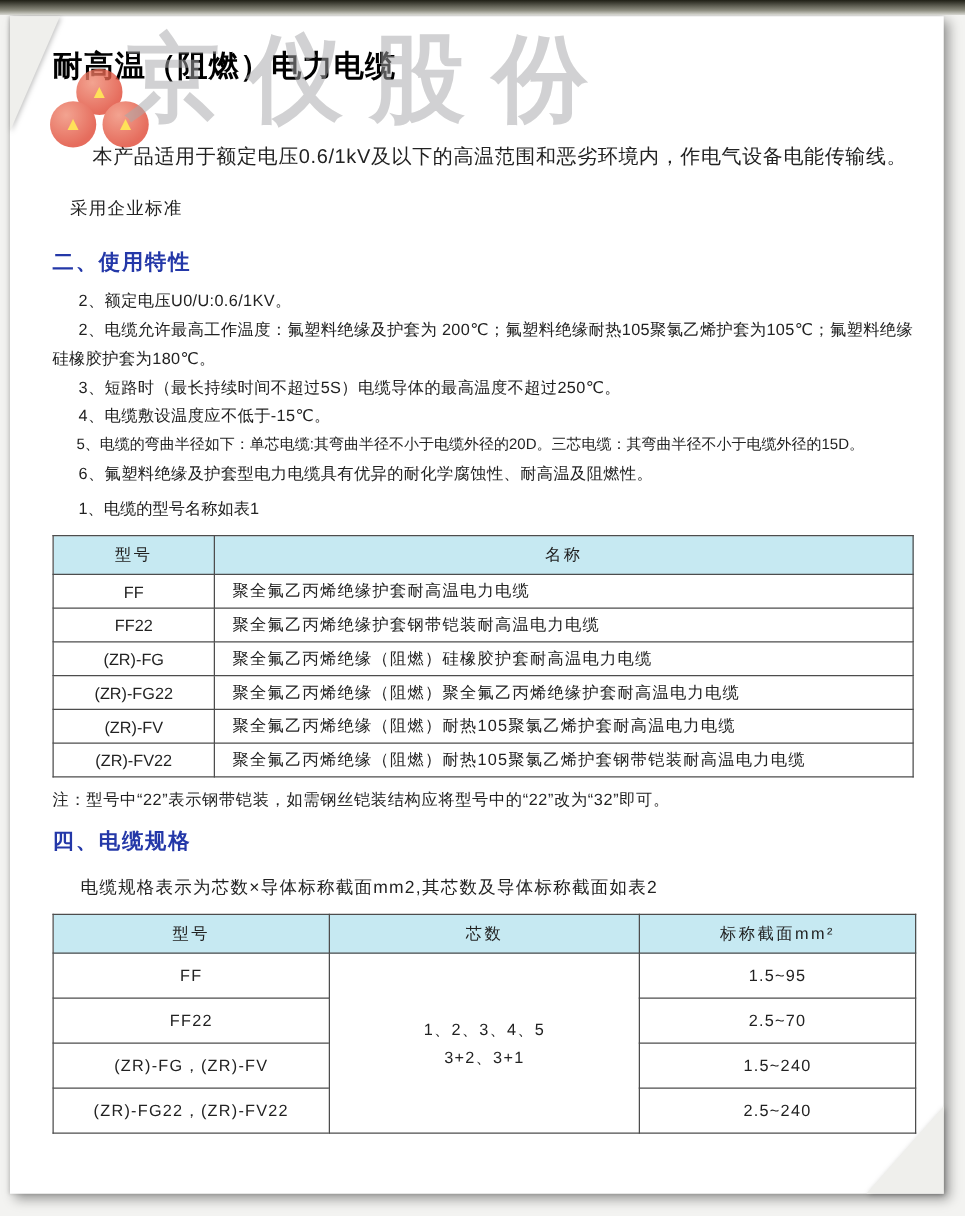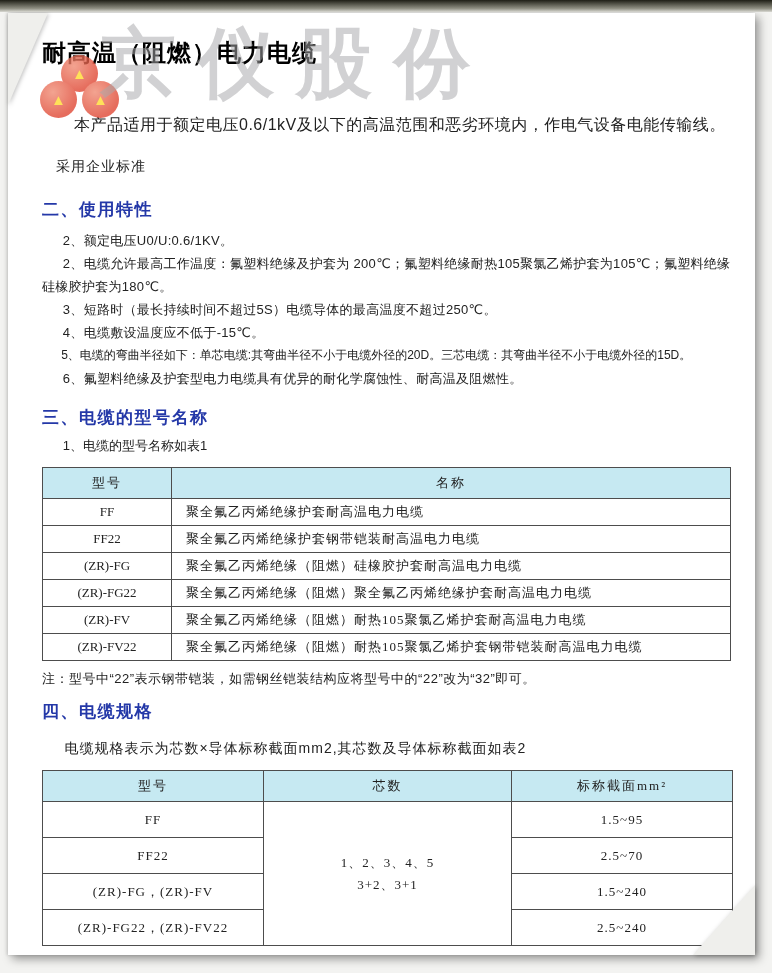--- a/index.html
+++ b/index.html
@@ -51,21 +51,21 @@
   .sec-row{margin-top:0;display:flex;align-items:baseline;}
   .sec-h{font-size:17px;color:#2438a8;letter-spacing:1.5px;}
   .sec-inline{font-size:14px;color:#222;margin-left:14px;letter-spacing:1px;}
   .m2{margin-top:22px;}
   .items{margin-top:8px;}
   .items p{font-size:13px;line-height:23px;text-indent:1.6em;letter-spacing:.3px;}
   .items p.wrap2{text-indent:1.6em;}
   .items p.tight{letter-spacing:0;font-size:12px;}
   .subline{margin-top:8px;font-size:13px;text-indent:1.6em;}
 
-  table{border-collapse:collapse;width:689px;margin-top:12px;table-layout:fixed;font-family:Liberation Serif, serif;}
+  table{border-collapse:collapse;width:689px;margin-top:12px;table-layout:fixed;}
   th,td{border:1px solid #4d4d4d;font-size:13px;font-weight:normal;color:#222;}
   thead th{background:#c6e9f2;height:28px;text-align:center;letter-spacing:2px;}
   .t1 td{height:24px;}
   .t1 .col-model{width:126px;text-align:center;}
   .t1 td.name{padding-left:14px;letter-spacing:1px;}
   .t2 td{height:33px;text-align:center;letter-spacing:1px;}
   .t2 .c1{width:218px;}
   .t2 .c2{width:245px;}
   .t2 .c3{width:218px;}
   .cores div{line-height:22px;}
@@ -105,23 +105,20 @@
     </div>
     <div class="items">
       <p>2、额定电压U0/U:0.6/1KV。</p>
       <p class="wrap2">2、电缆允许最高工作温度：氟塑料绝缘及护套为 200℃；氟塑料绝缘耐热105聚氯乙烯护套为105℃；氟塑料绝缘硅橡胶护套为180℃。</p>
       <p>3、短路时（最长持续时间不超过5S）电缆导体的最高温度不超过250℃。</p>
       <p>4、电缆敷设温度应不低于-15℃。</p>
       <p class="tight">5、电缆的弯曲半径如下：单芯电缆:其弯曲半径不小于电缆外径的20D。三芯电缆：其弯曲半径不小于电缆外径的15D。</p>
       <p>6、氟塑料绝缘及护套型电力电缆具有优异的耐化学腐蚀性、耐高温及阻燃性。</p>
     </div>
 
-    <div class="sec-row mt-sec3">
-      <h2 class="sec-h">三、电缆的型号名称</h2>
-    </div>
     <p class="subline">1、电缆的型号名称如表1</p>
 
     <table class="t1">
       <thead>
         <tr>
           <th class="col-model">型号</th>
           <th>名称</th>
         </tr>
       </thead>
       <tbody>

